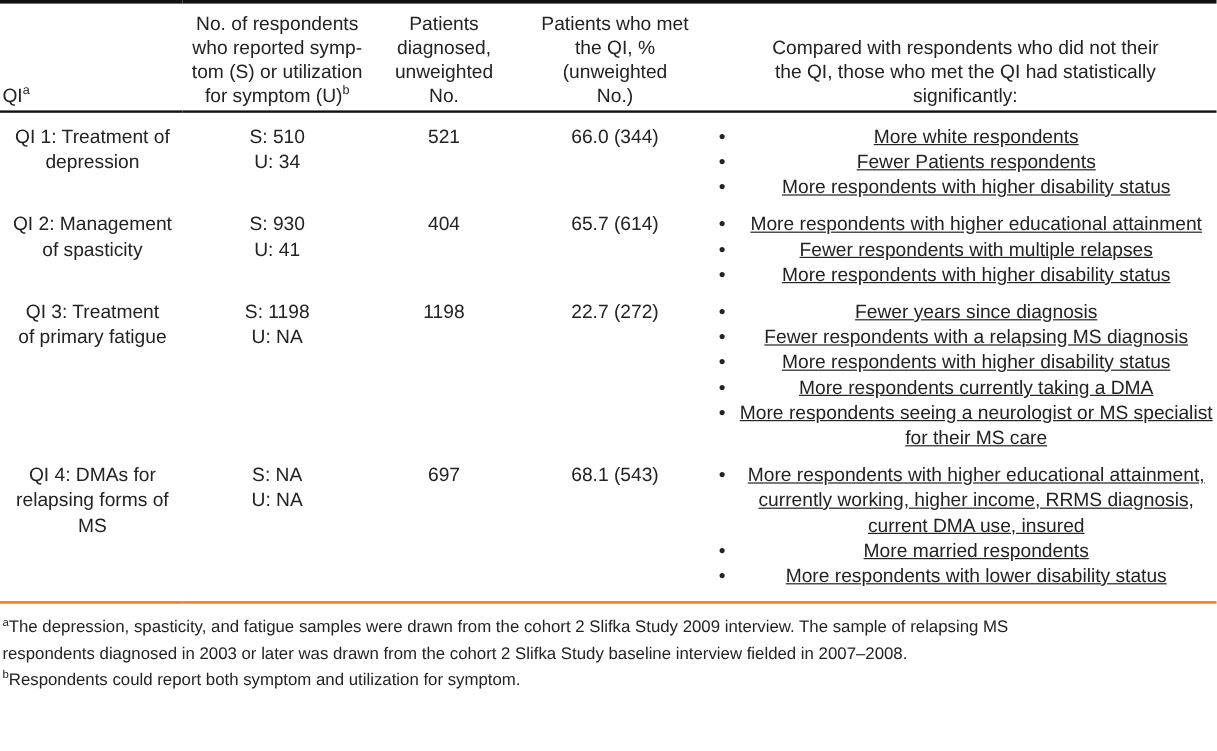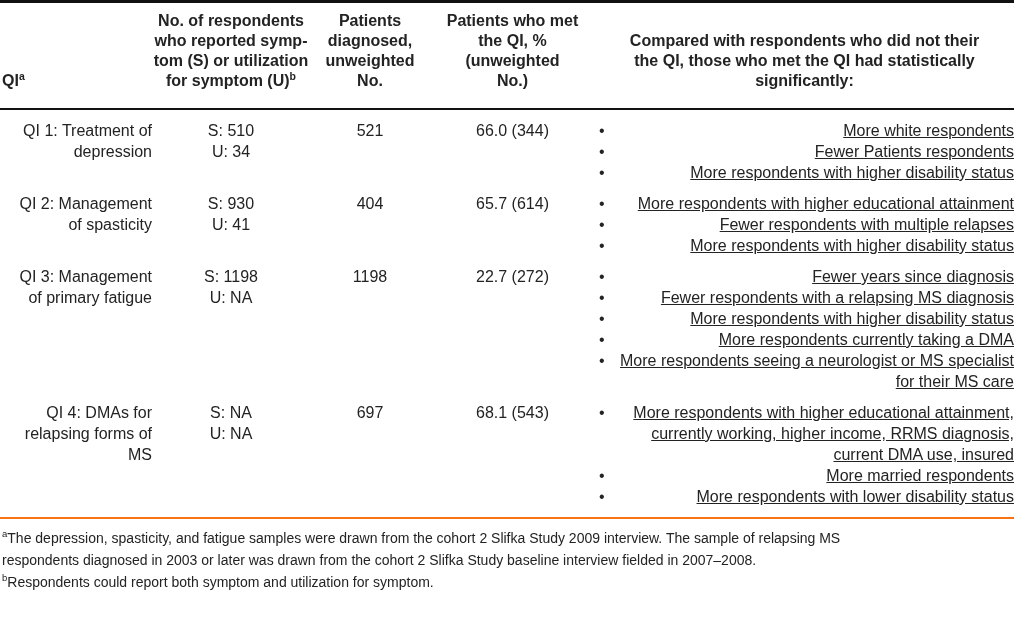--- a/index.html
+++ b/index.html
@@ -14,33 +14,33 @@
     border-top: 3px solid #111111;
   }
   col.c1 { width: 152px; }
   col.c2 { width: 158px; }
   col.c3 { width: 120px; }
   col.c4 { width: 165px; }
   col.c5 { width: 419px; }
   thead th {
     border-bottom: 2px solid #111111;
     vertical-align: bottom;
-    font-weight: bold; font-size: 16px; line-height: 20px;
-    padding: 8px 0 17px 0;
+    font-weight: normal; font-size: 16px; line-height: 20px;
+    padding: 8px 0 1px 0;
   }
   thead th.a-left { text-align: left; padding-left: 2px; }
   thead th.a-center { text-align: center; }
   tbody td {
     vertical-align: top;
     font-size: 16px; line-height: 21px;
     padding: 0 0 10px 0;
   }
   tbody tr.first td { padding-top: 10px; }
   tbody tr.last td { border-bottom: 2px solid #f97316; }
-  td.a-left { text-align: right; padding-left: 2px; }
+  td.a-left { text-align: center; padding-left: 2px; }
   td.a-center { text-align: center; }
   .prewrap { white-space: pre-line; }
   sup { font-size: 10.5px; line-height: 0; vertical-align: super; }
   ul.findings { margin: 0; padding: 0; list-style: none; text-decoration: underline; }
   ul.findings li { position: relative; padding-left: 16px; }
   ul.findings li::before { content: "\2022"; position: absolute; left: 2px; }
   .footnotes { padding: 8px 2px 0 2px; font-size: 14px; line-height: 22px; }
   .footnotes p { margin: 0; }
   .footnotes sup { font-size: 9.5px; }
 </style>
@@ -109,21 +109,21 @@
         <td class="a-left">
           <ul class="findings">
             <li>More respondents with higher educational attainment</li>
             <li>Fewer respondents with multiple relapses</li>
             <li>More respondents with higher disability status</li>
           </ul>
         </td>
       </tr>
 
       <tr>
-        <td class="a-left prewrap">QI 3: Management
+        <td class="a-left prewrap">QI 3: Treatment
 of primary fatigue</td>
         <td class="a-center">
           <div>S: 1198</div>
           <div>U: NA</div>
         </td>
         <td class="a-center">1198</td>
         <td class="a-center">22.7 (272)</td>
         <td class="a-left">
           <ul class="findings">
             <li>Fewer years since diagnosis</li>

